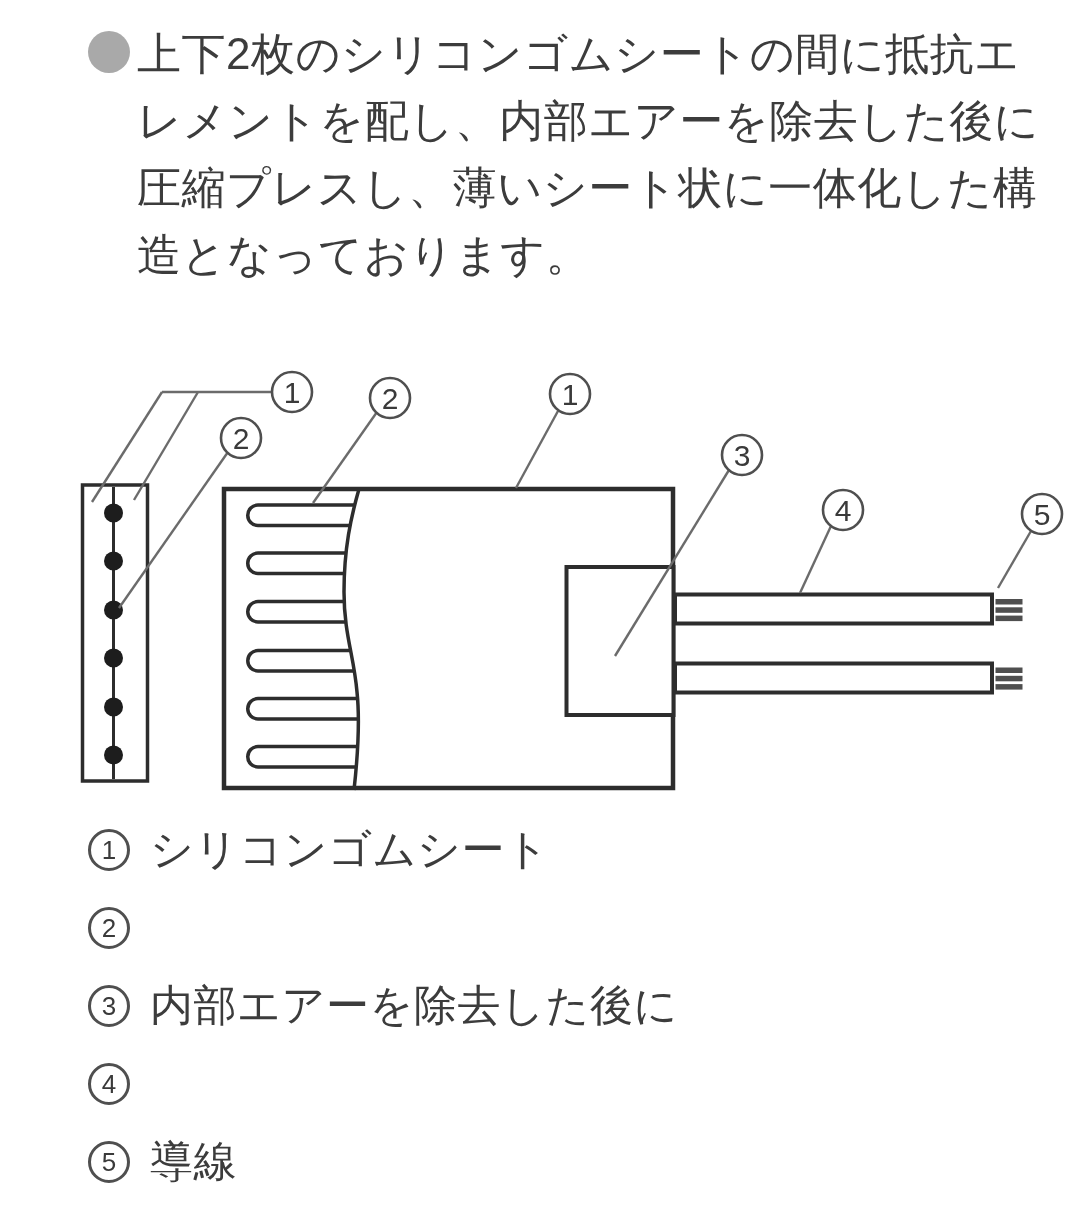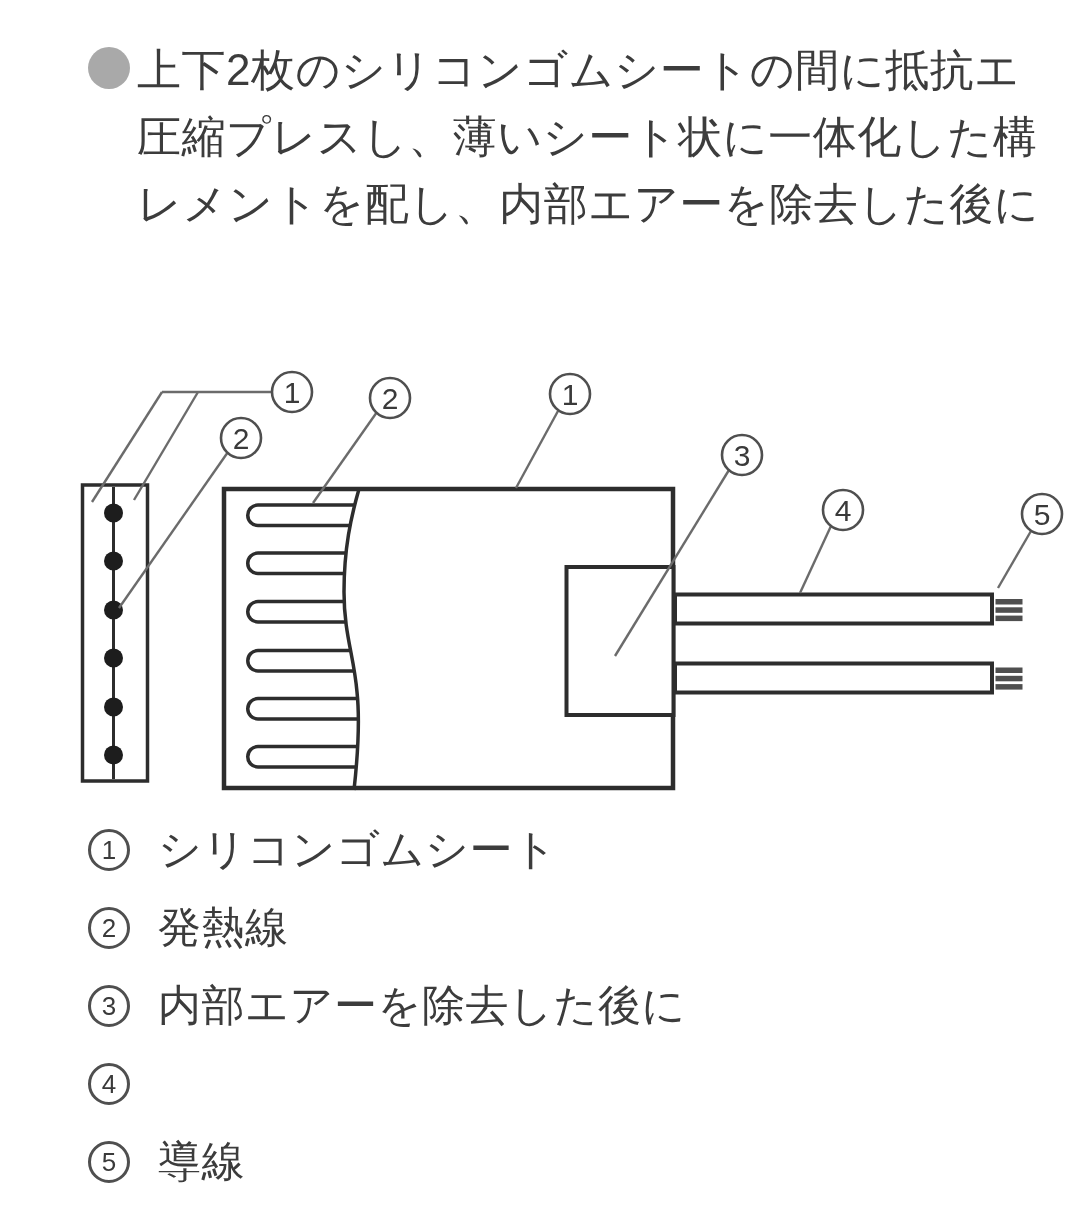--- a/index.html
+++ b/index.html
@@ -7,21 +7,21 @@
     --strand:#4f4f4f; --callout_outline:#4f4f4f; --paper:#ffffff;
   }
   html,body{margin:0;padding:0;}
   body{
     width:1092px;height:1220px;background:var(--paper);
     font-family:"Liberation Sans","DejaVu Sans",sans-serif;
     position:relative;overflow:hidden;color:var(--text);
   }
   .page{position:absolute;inset:0;}
   
-  .intro{position:absolute;left:88px;top:36px;width:970px;display:flex;}
+  .intro{position:absolute;left:88px;top:20px;width:970px;display:flex;}
   .bullet{flex:none;width:42px;height:42px;border-radius:50%;background:var(--bullet);margin-top:11px;margin-right:7px;}
   .intro-text{font-size:44px;line-height:67px;color:var(--text);letter-spacing:0.5px;}
   
   svg.diagram{position:absolute;left:0;top:0;}
   .ln{stroke:var(--line);stroke-width:4.5;fill:none;}
   .ln-box{stroke:var(--line);stroke-width:4;fill:#fff;}
   .ln-thin{stroke:var(--line);stroke-width:3.5;fill:none;}
   .ln-wire{stroke:var(--line);stroke-width:3;fill:none;}
   .mask{fill:#fff;stroke:none;}
   .leader{stroke:var(--leader);stroke-width:2.4;fill:none;}
@@ -30,33 +30,34 @@
   .callout-circle{fill:#fff;stroke:var(--callout_outline);stroke-width:2.6;}
   .callout-num{font-size:30px;fill:#3a3a3a;text-anchor:middle;font-family:inherit;}
   
   .legend{position:absolute;left:88px;top:828px;}
   .legend-row{display:flex;align-items:center;height:44px;margin-bottom:34px;}
   .lg-circle{
     flex:none;width:36px;height:36px;border:3px solid var(--callout_outline);border-radius:50%;
     display:inline-flex;align-items:center;justify-content:center;
     font-size:26px;color:#3a3a3a;
   }
-  .lg-label{font-size:43px;color:var(--text);margin-left:28px;letter-spacing:0.5px;white-space:nowrap;}
+  .lg-label{font-size:43px;color:var(--text);margin-left:20px;letter-spacing:0.5px;white-space:nowrap;}
 </style>
 </head>
 <body>
 
 <div class="page">
 
   <div class="intro">
     <span class="bullet"></span>
     <div class="intro-text">
       <div>上下2枚のシリコンゴムシートの間に抵抗エ</div>
+      <div>レメントを配し、内部エアーを除去した後に</div>
       <div>圧縮プレスし、薄いシート状に一体化した構</div>
-      <div>レメントを配し、内部エアーを除去した後に</div>
+      <div>造となっております。</div>
     </div>
   </div>
 
   <svg class="diagram" width="1092" height="1220" viewBox="0 0 1092 1220">
 
     <g>
       <rect class="ln-thin" x="82.5" y="485" width="65" height="296" style="fill:#fff"></rect>
       <line class="ln-wire" x1="113.5" y1="487" x2="113.5" y2="779"></line>
       <circle class="dot" cx="113.5" cy="513" r="9.5"></circle>
       <circle class="dot" cx="113.5" cy="561" r="9.5"></circle>
@@ -138,21 +139,20 @@
     </g>
   </svg>
 
   <div class="legend">
     <div class="legend-row">
       <span class="lg-circle">1</span>
       <span class="lg-label">シリコンゴムシート</span>
     </div>
     <div class="legend-row">
       <span class="lg-circle">2</span>
-      <span class="lg-label">発熱線</span>
     </div>
     <div class="legend-row">
       <span class="lg-circle">3</span>
       <span class="lg-label">内部エアーを除去した後に</span>
     </div>
     <div class="legend-row">
       <span class="lg-circle">4</span>
     </div>
     <div class="legend-row">
       <span class="lg-circle">5</span>

